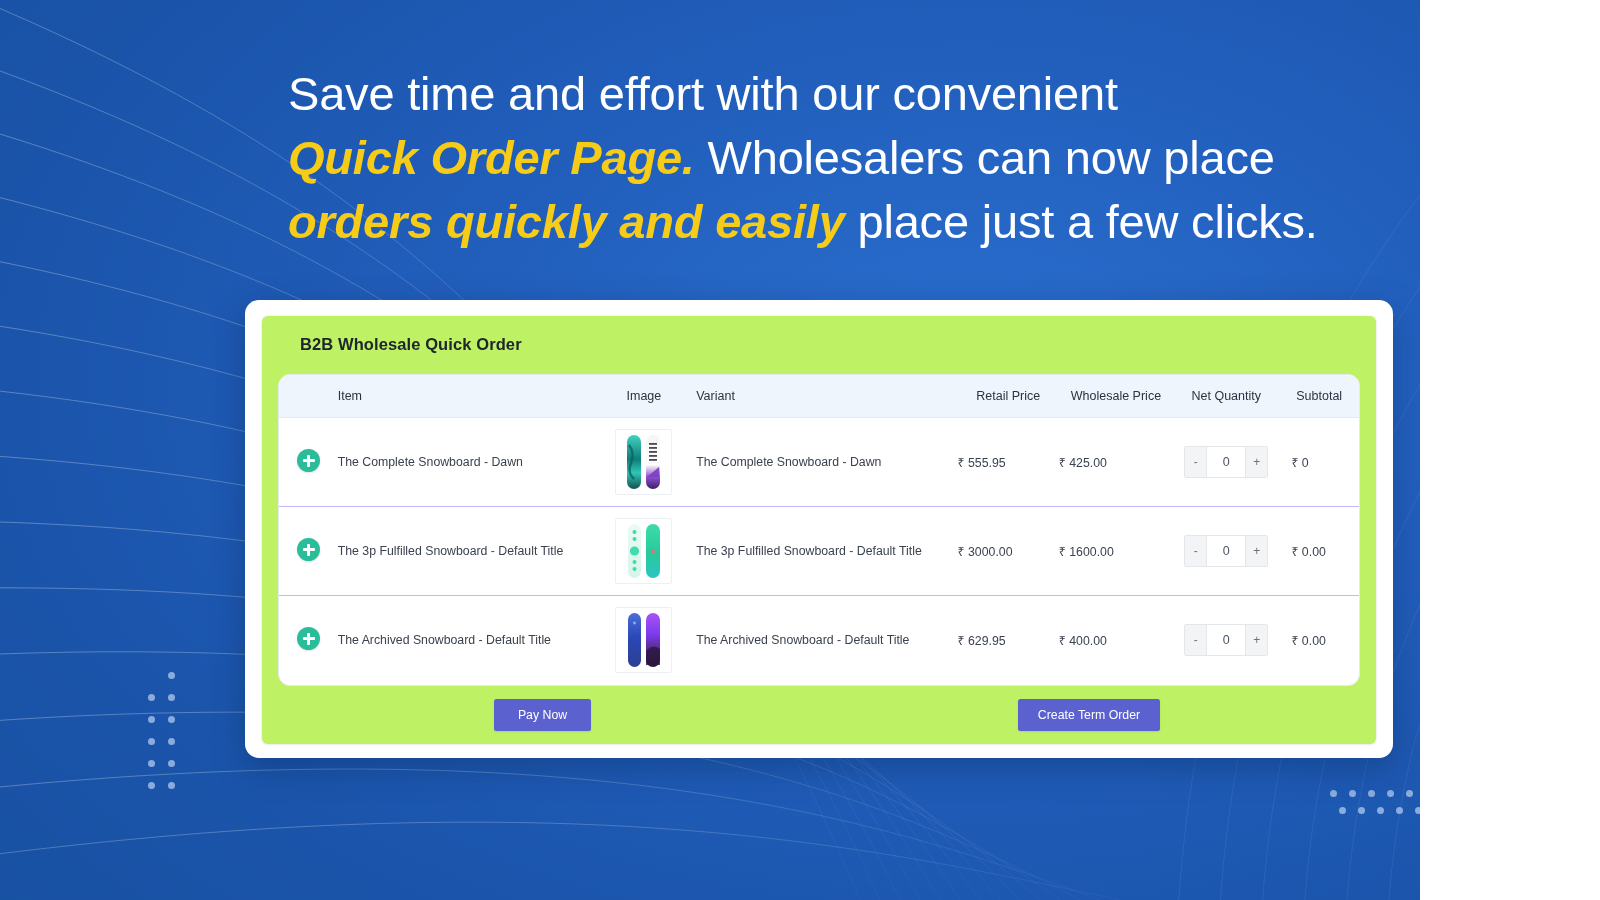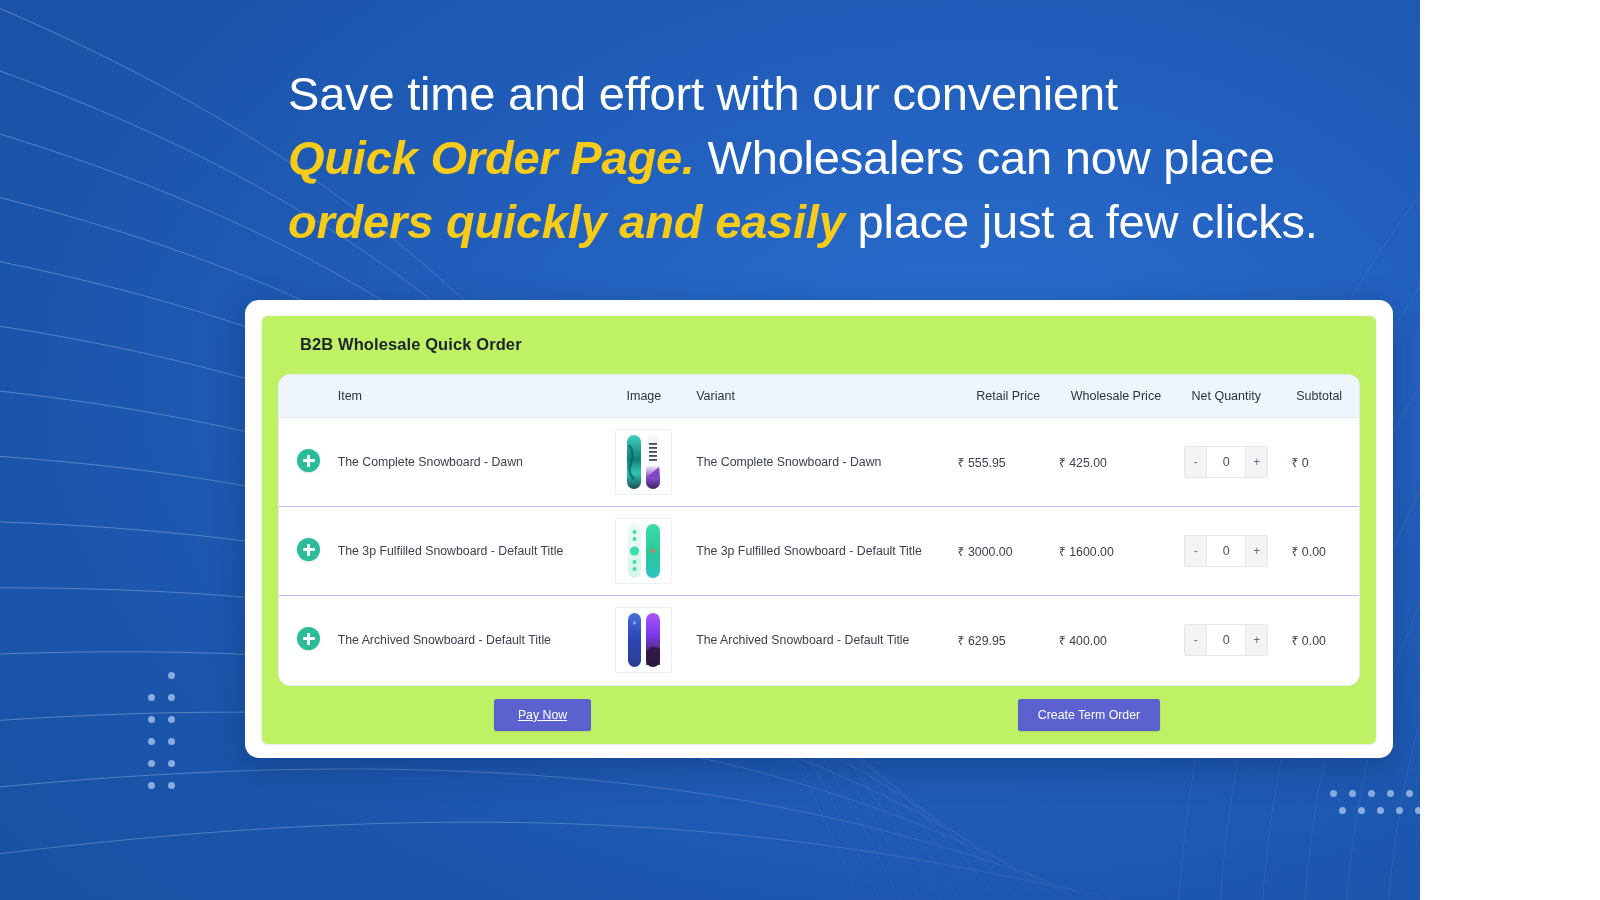--- a/index.html
+++ b/index.html
@@ -117,21 +117,21 @@
   .footer{
     flex:1; display:flex; align-items:center;
     padding:0 0 0 0; position:relative;
   }
   .btn{
     background:#5b62cf; color:#fff; border:none; border-radius:2.5px;
     font-size:12.3px; font-family:"Liberation Sans", sans-serif;
     padding:9px 0; text-align:center; cursor:pointer;
     box-shadow:0 1px 2px rgba(0,0,0,.10);
   }
-  .btn-pay{ position:absolute; left:216px; top:50%; transform:translateY(-50%); width:97px;text-decoration:underline; }
+  .btn-pay{ position:absolute; left:216px; top:50%; transform:translateY(-50%); width:97px; }
   .btn-term{ position:absolute; left:740px; top:50%; transform:translateY(-50%); width:142px; }
 
   
   .dots{ position:absolute; }
   .dot{ position:absolute; width:7px; height:7px; border-radius:50%; background:#9dbbe8; opacity:.85; }
   #dots-left { left:148px; top:672px; width:40px; height:110px; }
   #dots-right{ left:1330px; top:790px; width:100px; height:30px; }
 </style>
 </head>
 <body>

